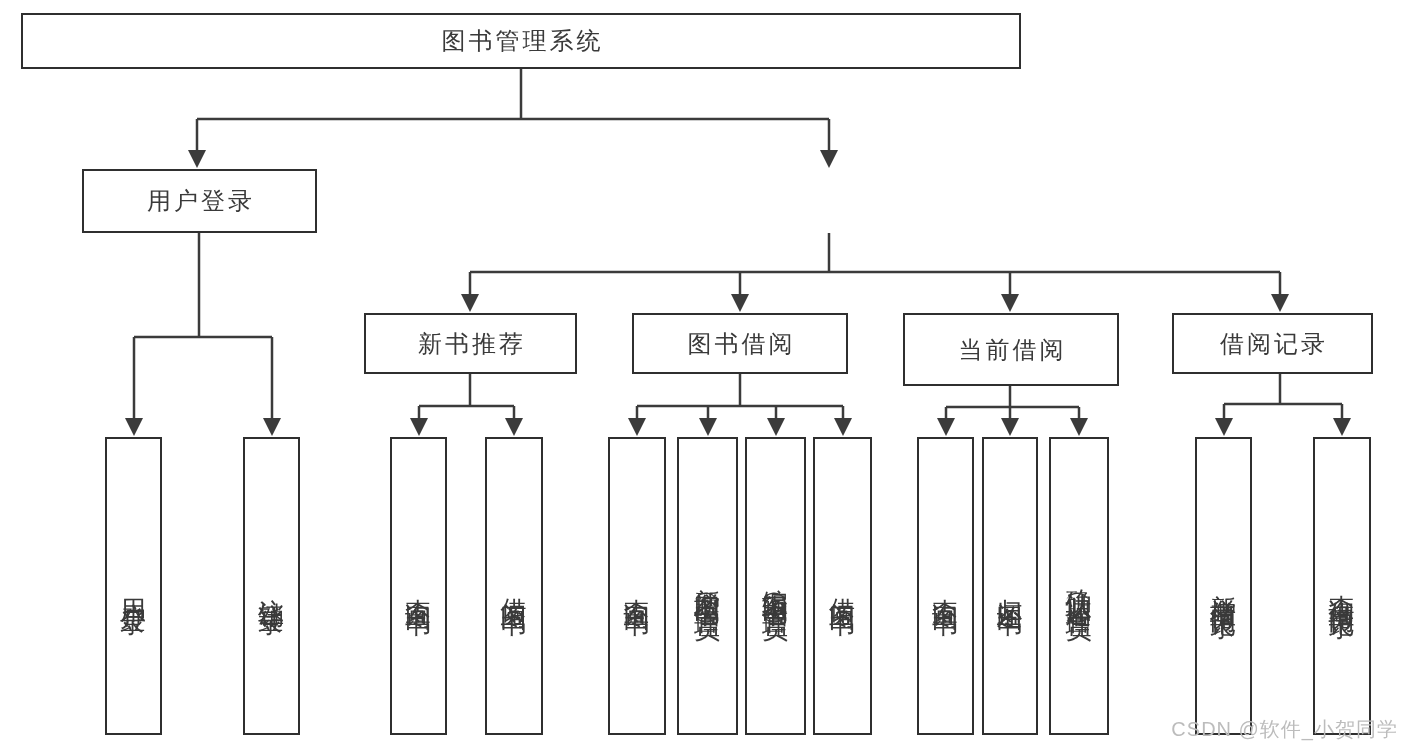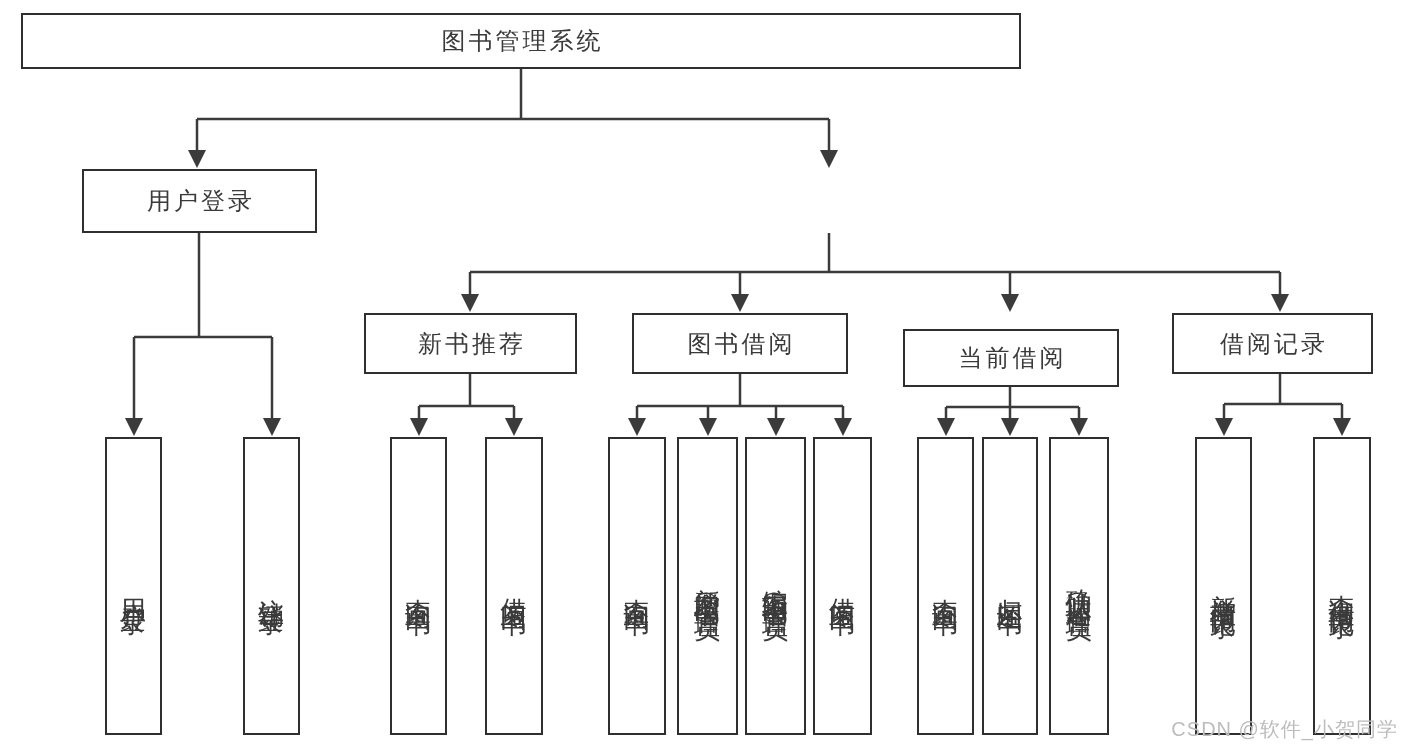--- a/index.html
+++ b/index.html
@@ -155,21 +155,21 @@
   <div class="box h" style="left:82px;top:169px;width:235px;height:64px">
     <span class="lbl">用户登录</span>
   </div>
 
   <div class="box h" style="left:364px;top:313px;width:213px;height:61px">
     <span class="lbl">新书推荐</span>
   </div>
   <div class="box h" style="left:632px;top:313px;width:216px;height:61px">
     <span class="lbl">图书借阅</span>
   </div>
-  <div class="box h" style="left:903px;top:329px;width:216px;height:58px">
+  <div class="box h" style="left:903px;top:313px;width:216px;height:73px">
     <span class="lbl">当前借阅</span>
   </div>
   <div class="box h" style="left:1172px;top:313px;width:201px;height:61px">
     <span class="lbl">借阅记录</span>
   </div>
 
   <div class="box v" style="left:105px;top:437px;width:57px;height:298px">
     <span class="lbl">用户登录</span>
   </div>
   <div class="box v" style="left:243px;top:437px;width:57px;height:298px">

